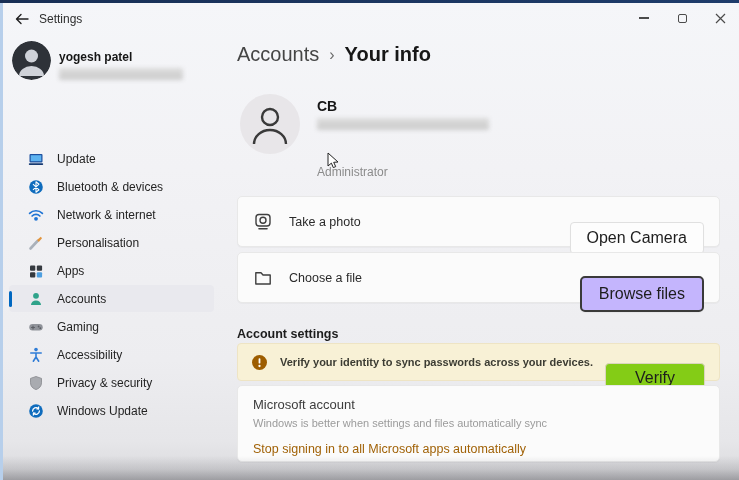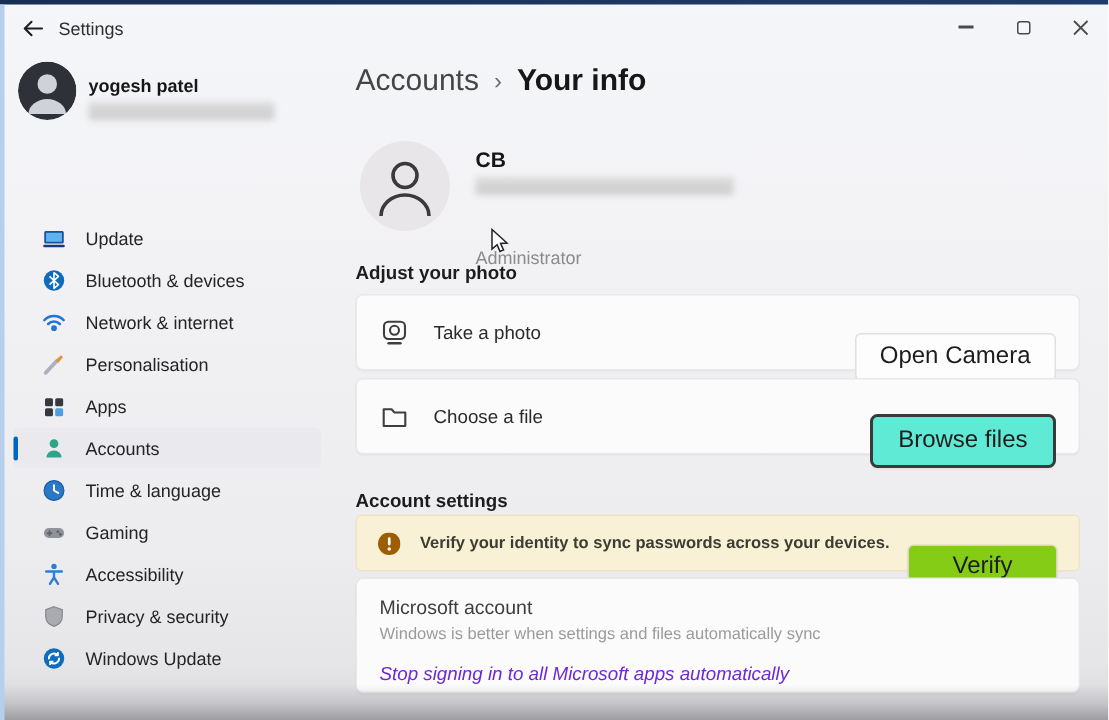--- a/index.html
+++ b/index.html
@@ -76,33 +76,33 @@
   .card { position:absolute; left:0; width:483px; background:#fbfbfb;
     border:1px solid #e8e8e8; border-radius:5px; box-shadow:0 1px 1px rgba(0,0,0,0.03); }
   .row-card { height:51px; display:flex; align-items:center; padding:0 15px; }
   .card-photo1 { top:161px; }
   .card-photo2 { top:217px; }
   .row-icon { width:20px; height:20px; flex:0 0 20px; }
   .row-label { margin-left:16px; font-size:12.5px; color:#2a2a2a; }
   .btn { margin-left:auto; background:#fdfdfd; border:1px solid #e0e0e0; border-radius:4px;
     font-size:16px; color:#1d1d1d; padding:6px 16px; font-family:Liberation Sans, sans-serif; cursor:pointer;
     box-shadow:0 1px 1px rgba(0,0,0,0.04);margin-top:32px; }
-  .btn-focused { border:2px solid #3a3a3a; padding:7px 17px; border-radius:5px; background:#5eead4; }
+  .btn-focused { border:2px solid #3a3a3a; padding:7px 17px; border-radius:5px; background:#c4b5fd; }
 
   .banner { position:absolute; left:0; top:308px; width:483px; height:38px;
     background:#f8f1d6; border:1px solid #eee4c4; border-radius:4px;
     display:flex; align-items:center; padding:0 14px; }
   .warn-ic { width:15px; height:15px; flex:0 0 15px; }
   .banner-text { margin-left:13px; font-size:11px; font-weight:600; color:#3c3c33; }
   .btn-verify { background:#84cc16; border:1px solid #dbd5bf; padding:5px 29px; }
 
   .ms-card { top:350px; height:77px; padding:11px 15px; }
   .ms-title { font-size:13px; color:#3d3d3d; }
   .ms-sub { font-size:11px; color:#9b9b9b; margin-top:5px; }
-  .ms-link { display:inline-block; margin-top:13px; font-size:12.5px; color:#6d28d9; cursor:pointer;font-style:italic; }
+  .ms-link { display:inline-block; margin-top:13px; font-size:12.5px; color:#a16207; cursor:pointer; }
 </style>
 </head>
 <body>
 
 <div class="screen">
   <div class="edge-top"></div>
   <div class="edge-left"></div>
 
   <div class="titlebar">
     <div class="back-btn">
@@ -184,28 +184,20 @@
       </li>
       <li class="selected">
         <svg class="ic" viewBox="0 0 16 16">
           <circle cx="8" cy="4.8" r="2.9" fill="#2fa38a"></circle>
           <path d="M3 14 a5 4.6 0 0 1 10 0 z" fill="#2fa38a"></path>
         </svg>
         <span>Accounts</span>
       </li>
       <li>
         <svg class="ic" viewBox="0 0 16 16">
-          <circle cx="8" cy="8" r="6.6" fill="#2a79c9"></circle>
-          <circle cx="8" cy="8" r="6.6" fill="none" stroke="#1c5b9e" stroke-width="0.8"></circle>
-          <path d="M8 4.4 V8 L10.8 9.6" stroke="#fff" stroke-width="1.3" fill="none" stroke-linecap="round"></path>
-        </svg>
-        <span>Time &amp; language</span>
-      </li>
-      <li>
-        <svg class="ic" viewBox="0 0 16 16">
           <rect x="1.3" y="5" width="13.4" height="6.6" rx="3.3" fill="#90939a"></rect>
           <path d="M5 7 v3 M3.5 8.5 h3" stroke="#5b5e64" stroke-width="1.1" stroke-linecap="round"></path>
           <circle cx="10.6" cy="7.5" r="0.9" fill="#5b5e64"></circle>
           <circle cx="12.3" cy="9.2" r="0.9" fill="#5b5e64"></circle>
         </svg>
         <span>Gaming</span>
       </li>
       <li>
         <svg class="ic" viewBox="0 0 16 16">
           <circle cx="8" cy="2.6" r="1.8" fill="#2f7cd6"></circle>
@@ -247,21 +239,20 @@
     </div>
     <div class="profile-name">CB</div>
     <div class="blur-bar profile-email-blur"></div>
     <div class="profile-role">Administrator</div>
     <div class="cursor">
       <svg width="13" height="18" viewBox="0 0 13 18">
         <path d="M1 1 L1 14 L4.4 11.1 L6.3 15.6 L8.7 14.6 L6.7 10.3 L11 10 Z" fill="#fff" stroke="#222" stroke-width="1"></path>
       </svg>
     </div>
 
-    <div class="section-label lbl-photo">Adjust your photo</div>
 
     <div class="card row-card card-photo1">
       <svg class="row-icon" viewBox="0 0 20 20">
         <rect x="3" y="2.5" width="14" height="11.5" rx="3" stroke="#3f3f3f" stroke-width="1.4" fill="none"></rect>
         <circle cx="10" cy="8.2" r="3" stroke="#3f3f3f" stroke-width="1.4" fill="none"></circle>
         <path d="M6 16.8 H14" stroke="#3f3f3f" stroke-width="1.6" stroke-linecap="round"></path>
       </svg>
       <span class="row-label">Take a photo</span>
       <button class="btn">Open Camera</button>
     </div>

